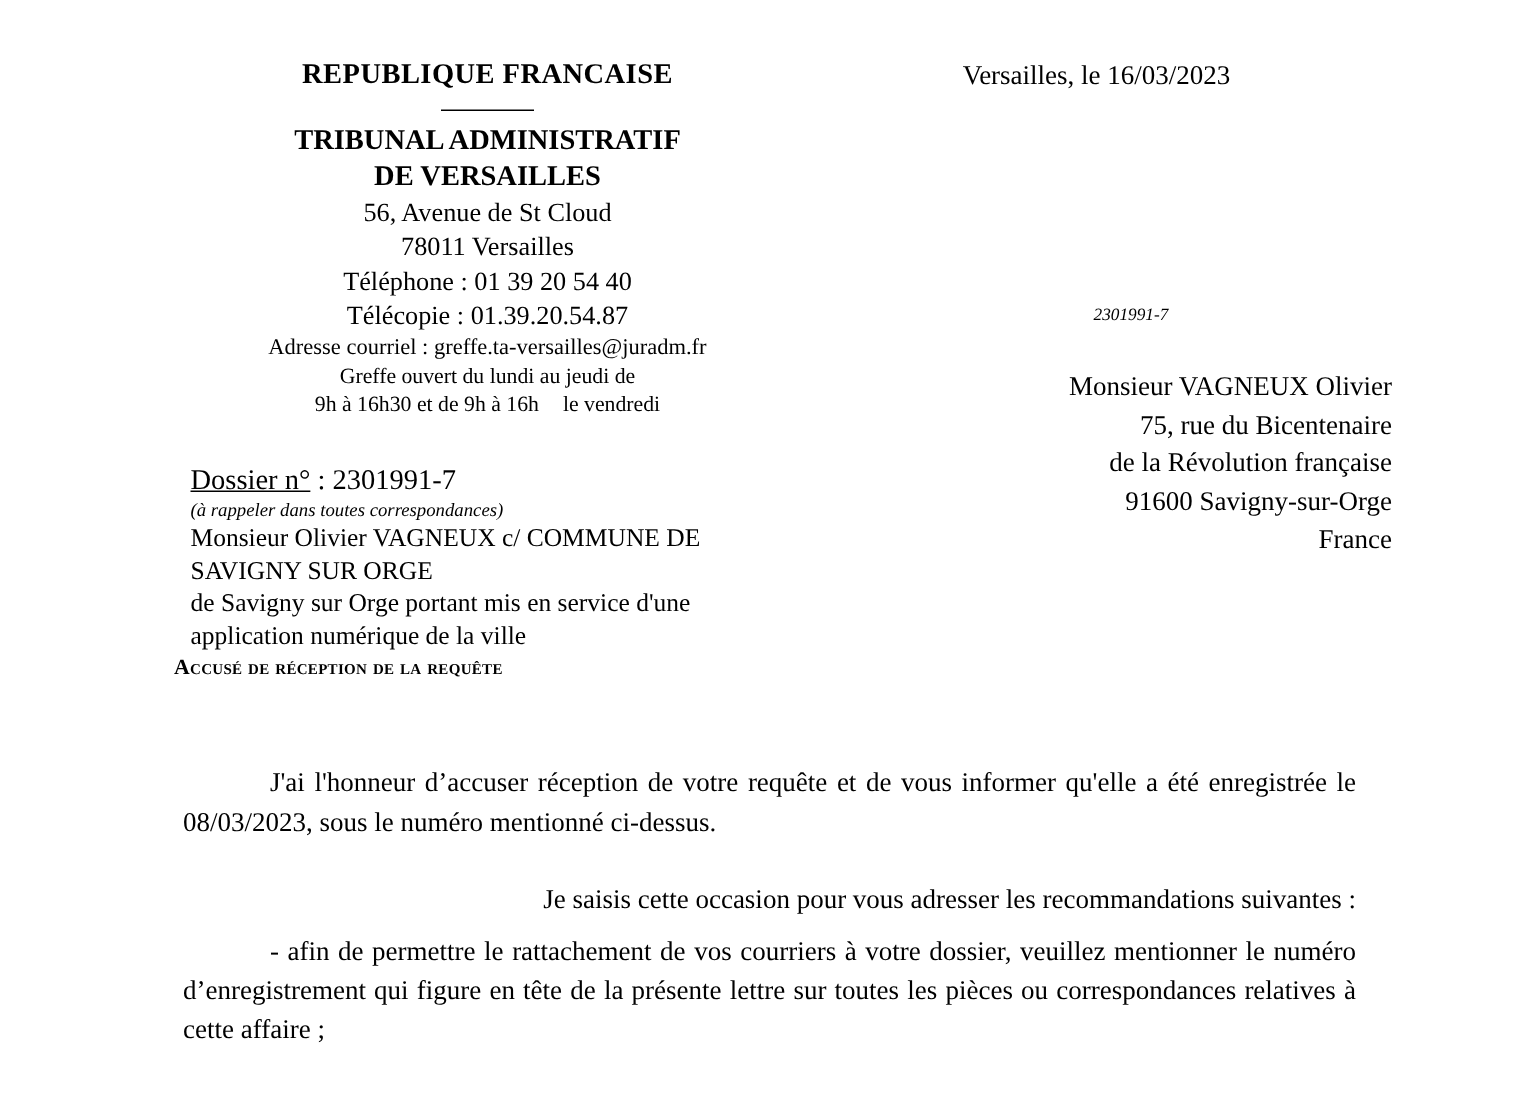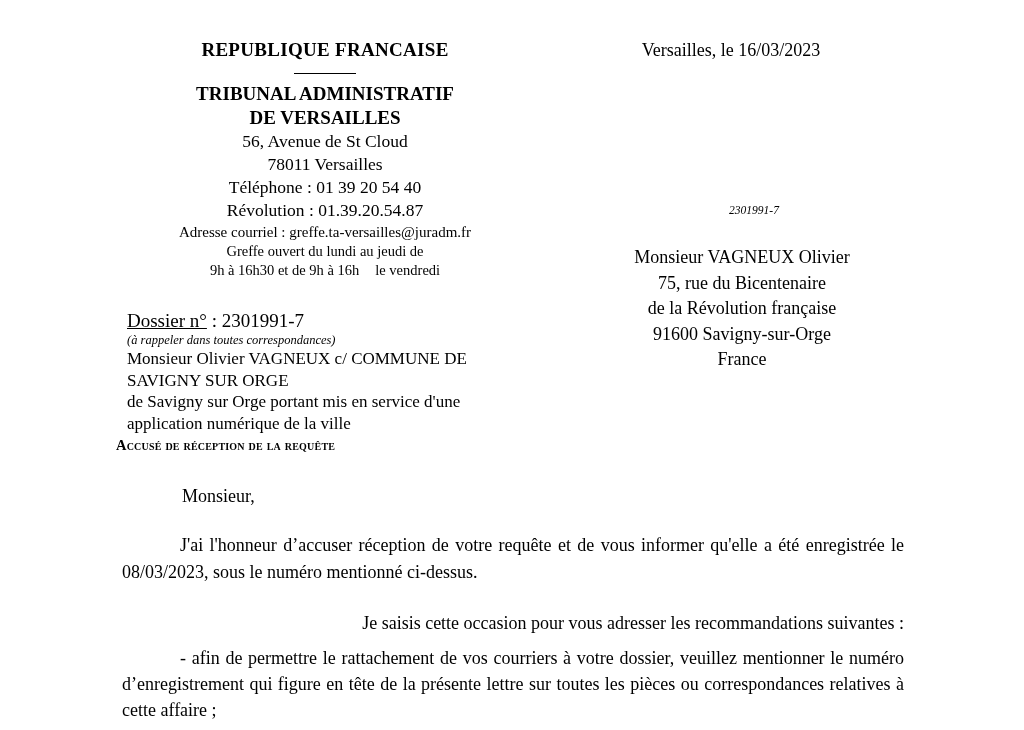--- a/index.html
+++ b/index.html
@@ -80,24 +80,24 @@
     left: 604px;
     top: 203px;
     width: 300px;
     text-align: center;
     font-size: 11.5px;
     font-style: italic;
     line-height: 14px;
   }
   .recipient {
     position: absolute;
-    left: 588px;
+    left: 620px;
     top: 245px;
     width: 308px;
-    text-align: center;
+    text-align: right;
     font-size: 18px;
     line-height: 25.5px;
   }
 
   
   .dossier {
     position: absolute;
     left: 116px;
     top: 308px;
     width: 420px;
@@ -163,21 +163,21 @@
 <div class="page">
 
   <div class="letterhead">
     <div class="lh-title">REPUBLIQUE FRANCAISE</div>
     <div class="lh-rule"></div>
     <div class="lh-court">TRIBUNAL ADMINISTRATIF</div>
     <div class="lh-court">DE VERSAILLES</div>
     <div class="lh-line">56, Avenue de St Cloud</div>
     <div class="lh-line">78011 Versailles</div>
     <div class="lh-line">Téléphone : 01 39 20 54 40</div>
-    <div class="lh-line">Révolution : 01.39.20.54.87</div>
+    <div class="lh-line">Télécopie : 01.39.20.54.87</div>
     <div class="lh-line small">Adresse courriel : greffe.ta-versailles@juradm.fr</div>
     <div class="lh-line tiny">Greffe ouvert du lundi au jeudi de</div>
     <div class="lh-line tiny"><span>9h à 16h30 et de 9h à 16h</span><span class="gap-wide"></span><span>le vendredi</span></div>
   </div>
 
   <div class="date-line">Versailles, le 16/03/2023</div>
 
   <div class="recipient-ref">2301991-7</div>
   <div class="recipient">
     <div>Monsieur VAGNEUX Olivier</div>
@@ -191,19 +191,18 @@
     <div class="dossier-head"><span class="u">Dossier n°</span><span> : </span><span>2301991-7</span></div>
     <div class="dossier-note">(à rappeler dans toutes correspondances)</div>
     <div class="dossier-party">Monsieur Olivier VAGNEUX c/ COMMUNE DE</div>
     <div class="dossier-party">SAVIGNY SUR ORGE</div>
     <div class="dossier-ref">de Savigny sur Orge portant mis en service d'une</div>
     <div class="dossier-ref">application numérique de la ville</div>
     <div class="accuse">Accusé de réception de la requête</div>
   </div>
 
   <div class="body-text">
-    <div class="greeting">Monsieur,</div>
     <div class="para p1">J'ai l'honneur d’accuser réception de votre requête et de vous informer qu'elle a été enregistrée le 08/03/2023, sous le numéro mentionné ci-dessus.</div>
     <div class="para p2">Je saisis cette occasion pour vous adresser les recommandations suivantes :</div>
     <div class="para p3">- afin de permettre le rattachement de vos courriers à votre dossier, veuillez mentionner le numéro d’enregistrement qui figure en tête de la présente lettre sur toutes les pièces ou correspondances relatives à cette affaire ;</div>
   </div>
 
 </div>
 
 </body></html>

